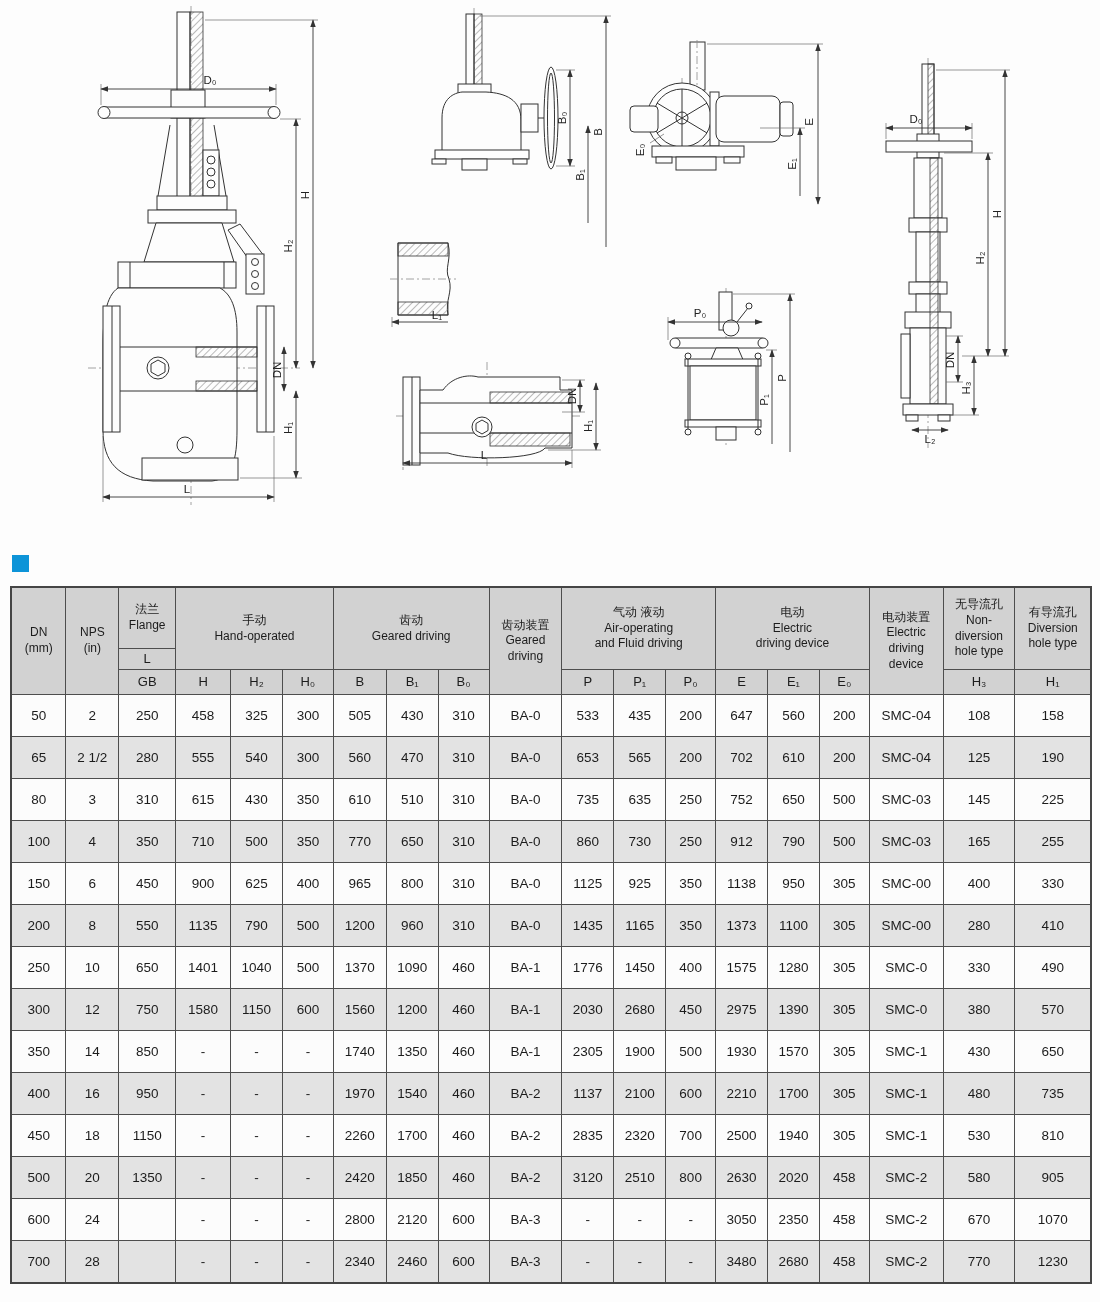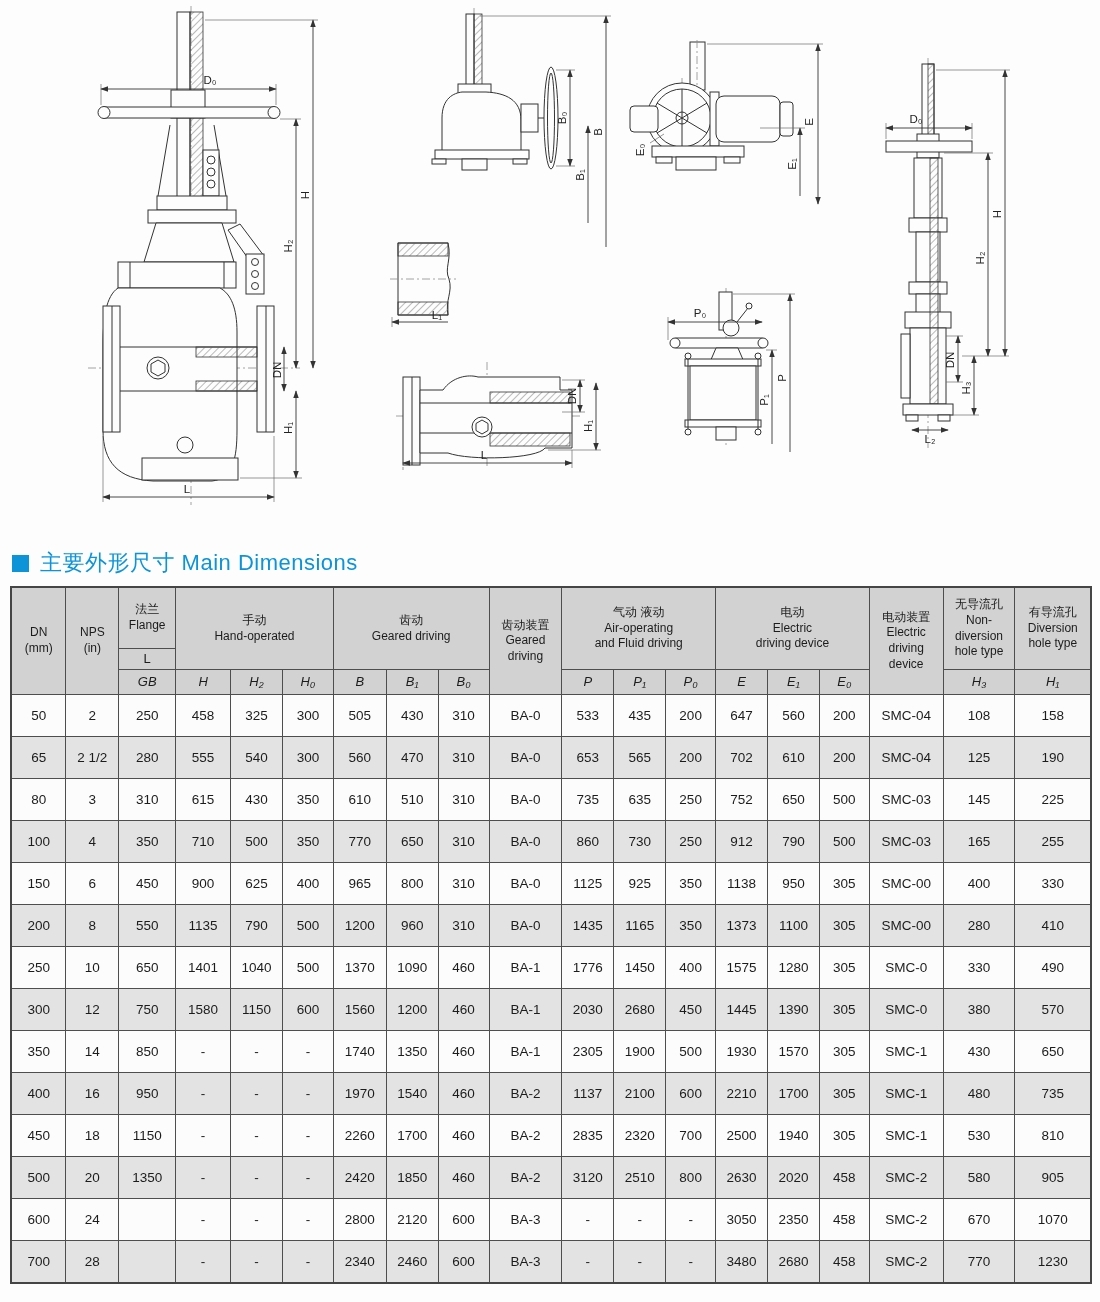--- a/index.html
+++ b/index.html
@@ -22,21 +22,21 @@
   .page-title{font-size:22px;color:#0d94d8;letter-spacing:.5px;}
   
   table{border-collapse:collapse;table-layout:fixed;margin:4px 8px 0 10px;
         border:2px solid #454545;background:#fff;}
   th,td{border:1px solid #4e4e4e;text-align:center;vertical-align:middle;
         padding:0 1px;overflow:hidden;}
   thead th{background:#d2d2d2;font-weight:400;font-size:12px;line-height:1.3;
         white-space:pre-line;}
   .hr1 th{height:60px;}
   .hr2 th{height:20px;font-size:13px;}
-  .hr3 th{height:24px;font-size:13px;font-style:italic;}
+  .hr3 th{height:24px;font-size:13px;}
   tbody td{height:41px;font-size:13.5px;background:#fcfcfc;}
   tbody tr.shade td{background:#e3e3e3;}
 </style>
 </head>
 <body>
 
 <svg class="drawings" viewBox="0 0 1100 540">
   <defs>
     <marker id="ar" viewBox="0 0 10 10" refX="9" refY="5" markerWidth="9" markerHeight="9" orient="auto-start-reverse">
       <path d="M0,1.5 L10,5 L0,8.5 Z" fill="#333"></path>
@@ -266,21 +266,20 @@
     <line class="dim" x1="1005" y1="70" x2="1005" y2="356" marker-start="url(#ar)" marker-end="url(#ar)"></line>
     <line class="ext" x1="936" y1="70" x2="1010" y2="70"></line>
     <text class="lbl" x="1001" y="214" transform="rotate(-90 1001 214)">H</text>
     <line class="dim" x1="912" y1="430" x2="948" y2="430" marker-start="url(#ar)" marker-end="url(#ar)"></line>
     <text class="lbl" x="930" y="443">L₂</text>
   </g>
 </svg>
 
 <div class="title-row">
   <span class="title-sq"></span>
-  <span class="page-title">主要外形尺寸 Main Dimensions</span>
 </div>
 
 <table>
   <colgroup>
     <col style="width:55px">
       <col style="width:53px">
       <col style="width:57px">
     <col style="width:55px">
       <col style="width:52px">
       <col style="width:51px">
@@ -507,21 +506,21 @@
         <td>1580</td>
         <td>1150</td>
         <td>600</td>
         <td>1560</td>
         <td>1200</td>
         <td>460</td>
         <td>BA-1</td>
         <td>2030</td>
         <td>2680</td>
         <td>450</td>
-        <td>1445</td>
+        <td>2975</td>
         <td>1390</td>
         <td>305</td>
         <td>SMC-0</td>
         <td>380</td>
         <td>570</td>
       </tr>
       <tr>
         <td>350</td>
         <td>14</td>
         <td>850</td>

